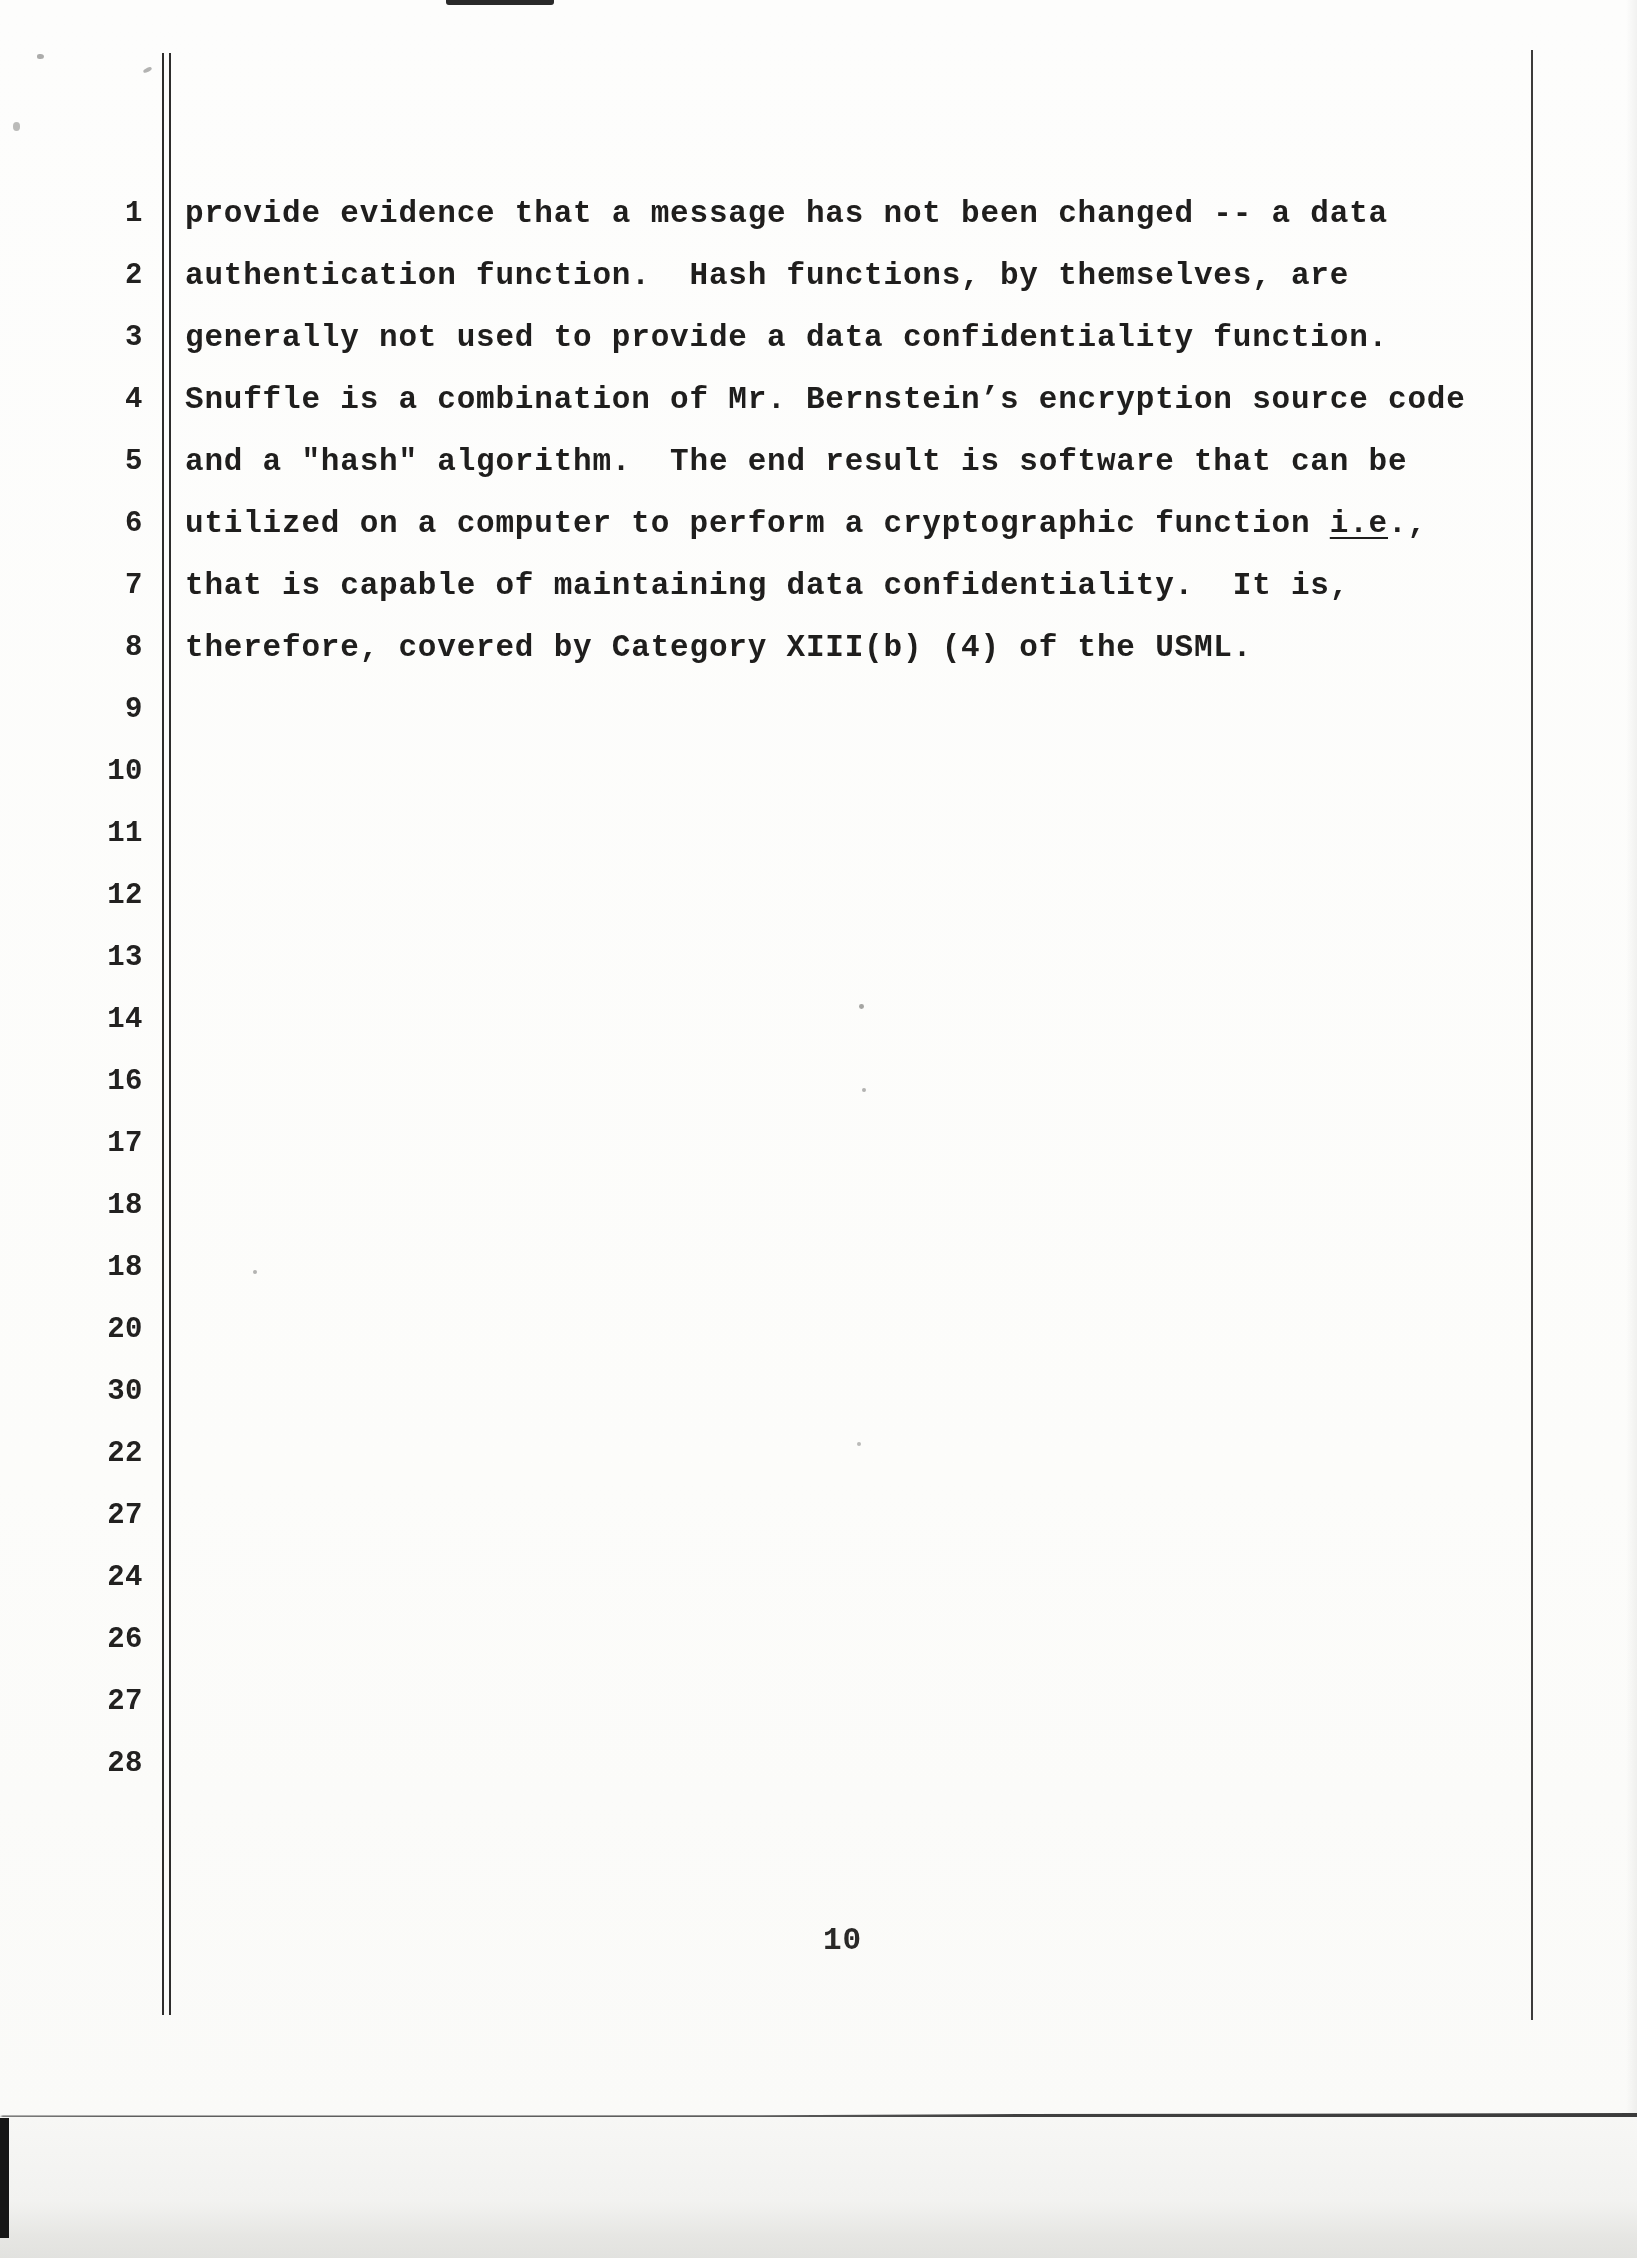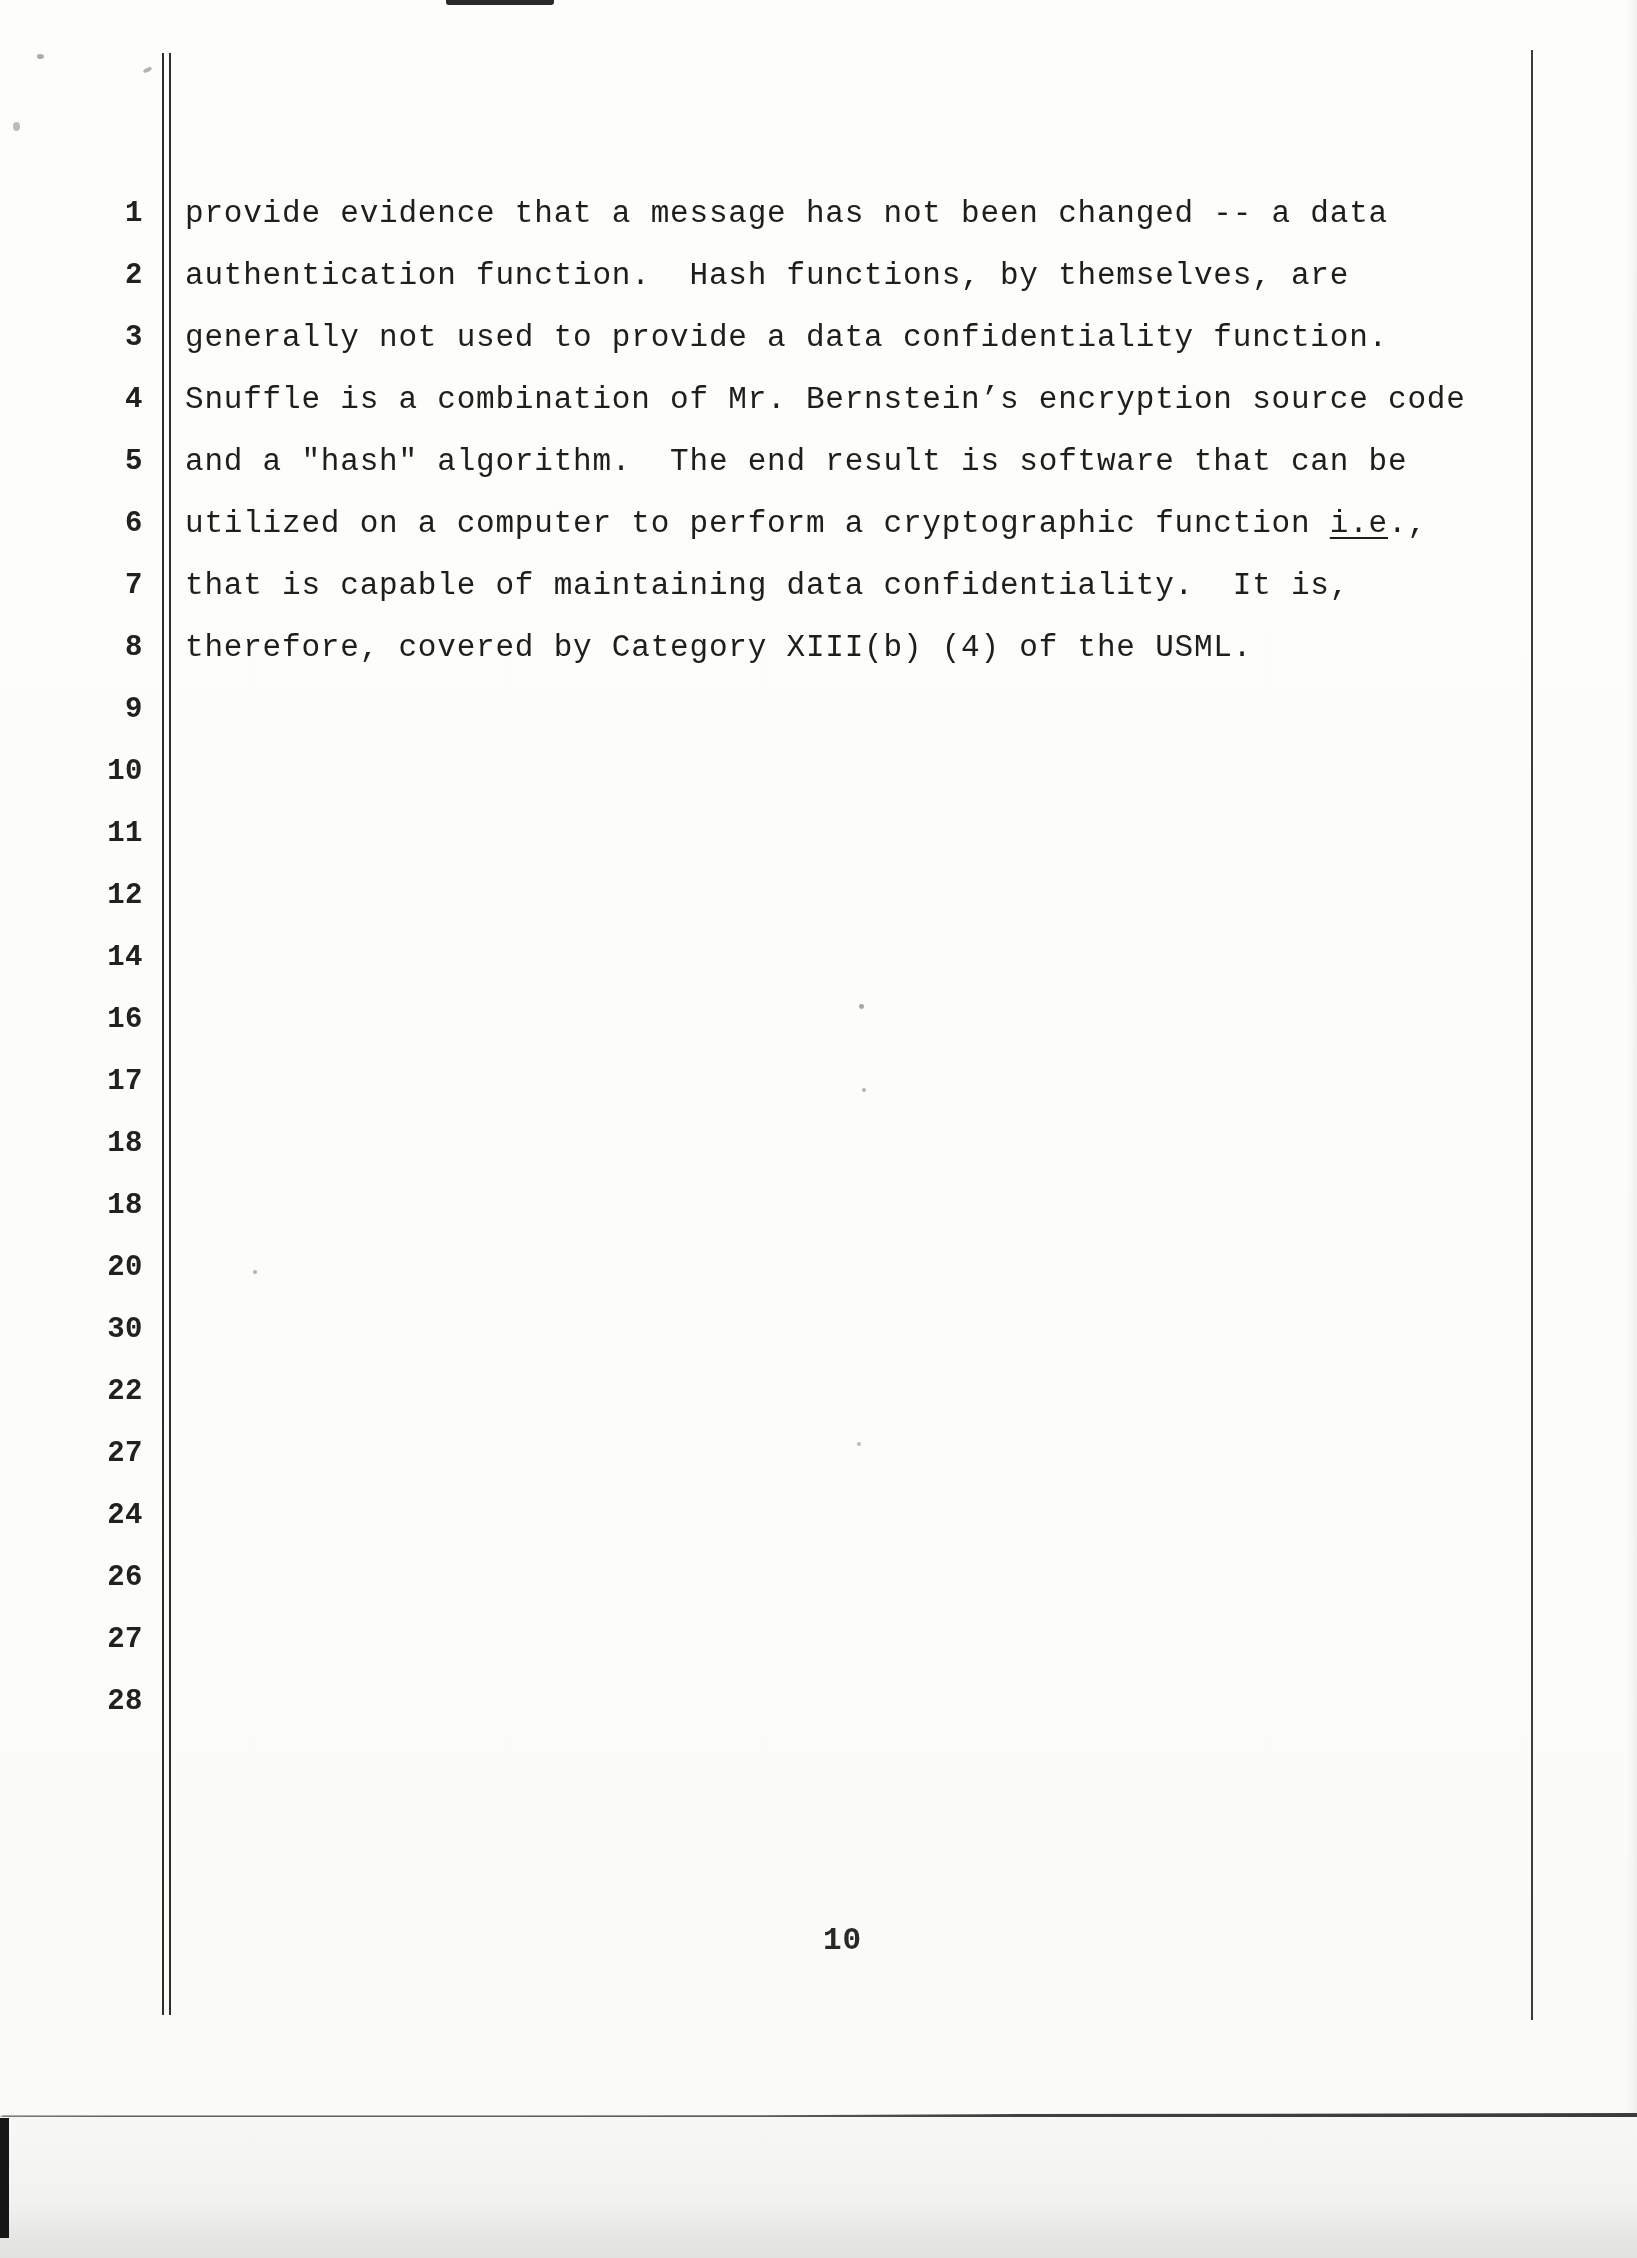--- a/index.html
+++ b/index.html
@@ -89,21 +89,21 @@
     width: 143px;
     text-align: right;
     font-size: 29px;
     font-weight: 600;
     color: #222120;
     letter-spacing: 0.5px;
   }
   .row-text {
     padding-left: 42px;
     font-size: 31px;
-    font-weight: 400;
+    font-weight: 700;
     color: #1f1e1d;
     letter-spacing: 0.8px;
     white-space: pre;
   }
   .row-text .ul {
     text-decoration: underline;
     text-underline-offset: 4.8px;
     text-decoration-thickness: 2.4px;
   }
   .footer-page-number {
@@ -192,20 +192,24 @@
     </div>
     <div class="row">
       <div class="row-num">11</div>
       <div class="row-text"></div>
     </div>
     <div class="row">
       <div class="row-num">12</div>
       <div class="row-text"></div>
     </div>
     <div class="row">
+      <div class="row-num">13</div>
+      <div class="row-text"></div>
+    </div>
+    <div class="row">
       <div class="row-num">14</div>
       <div class="row-text"></div>
     </div>
     <div class="row">
       <div class="row-num">16</div>
       <div class="row-text"></div>
     </div>
     <div class="row">
       <div class="row-num">17</div>
       <div class="row-text"></div>

